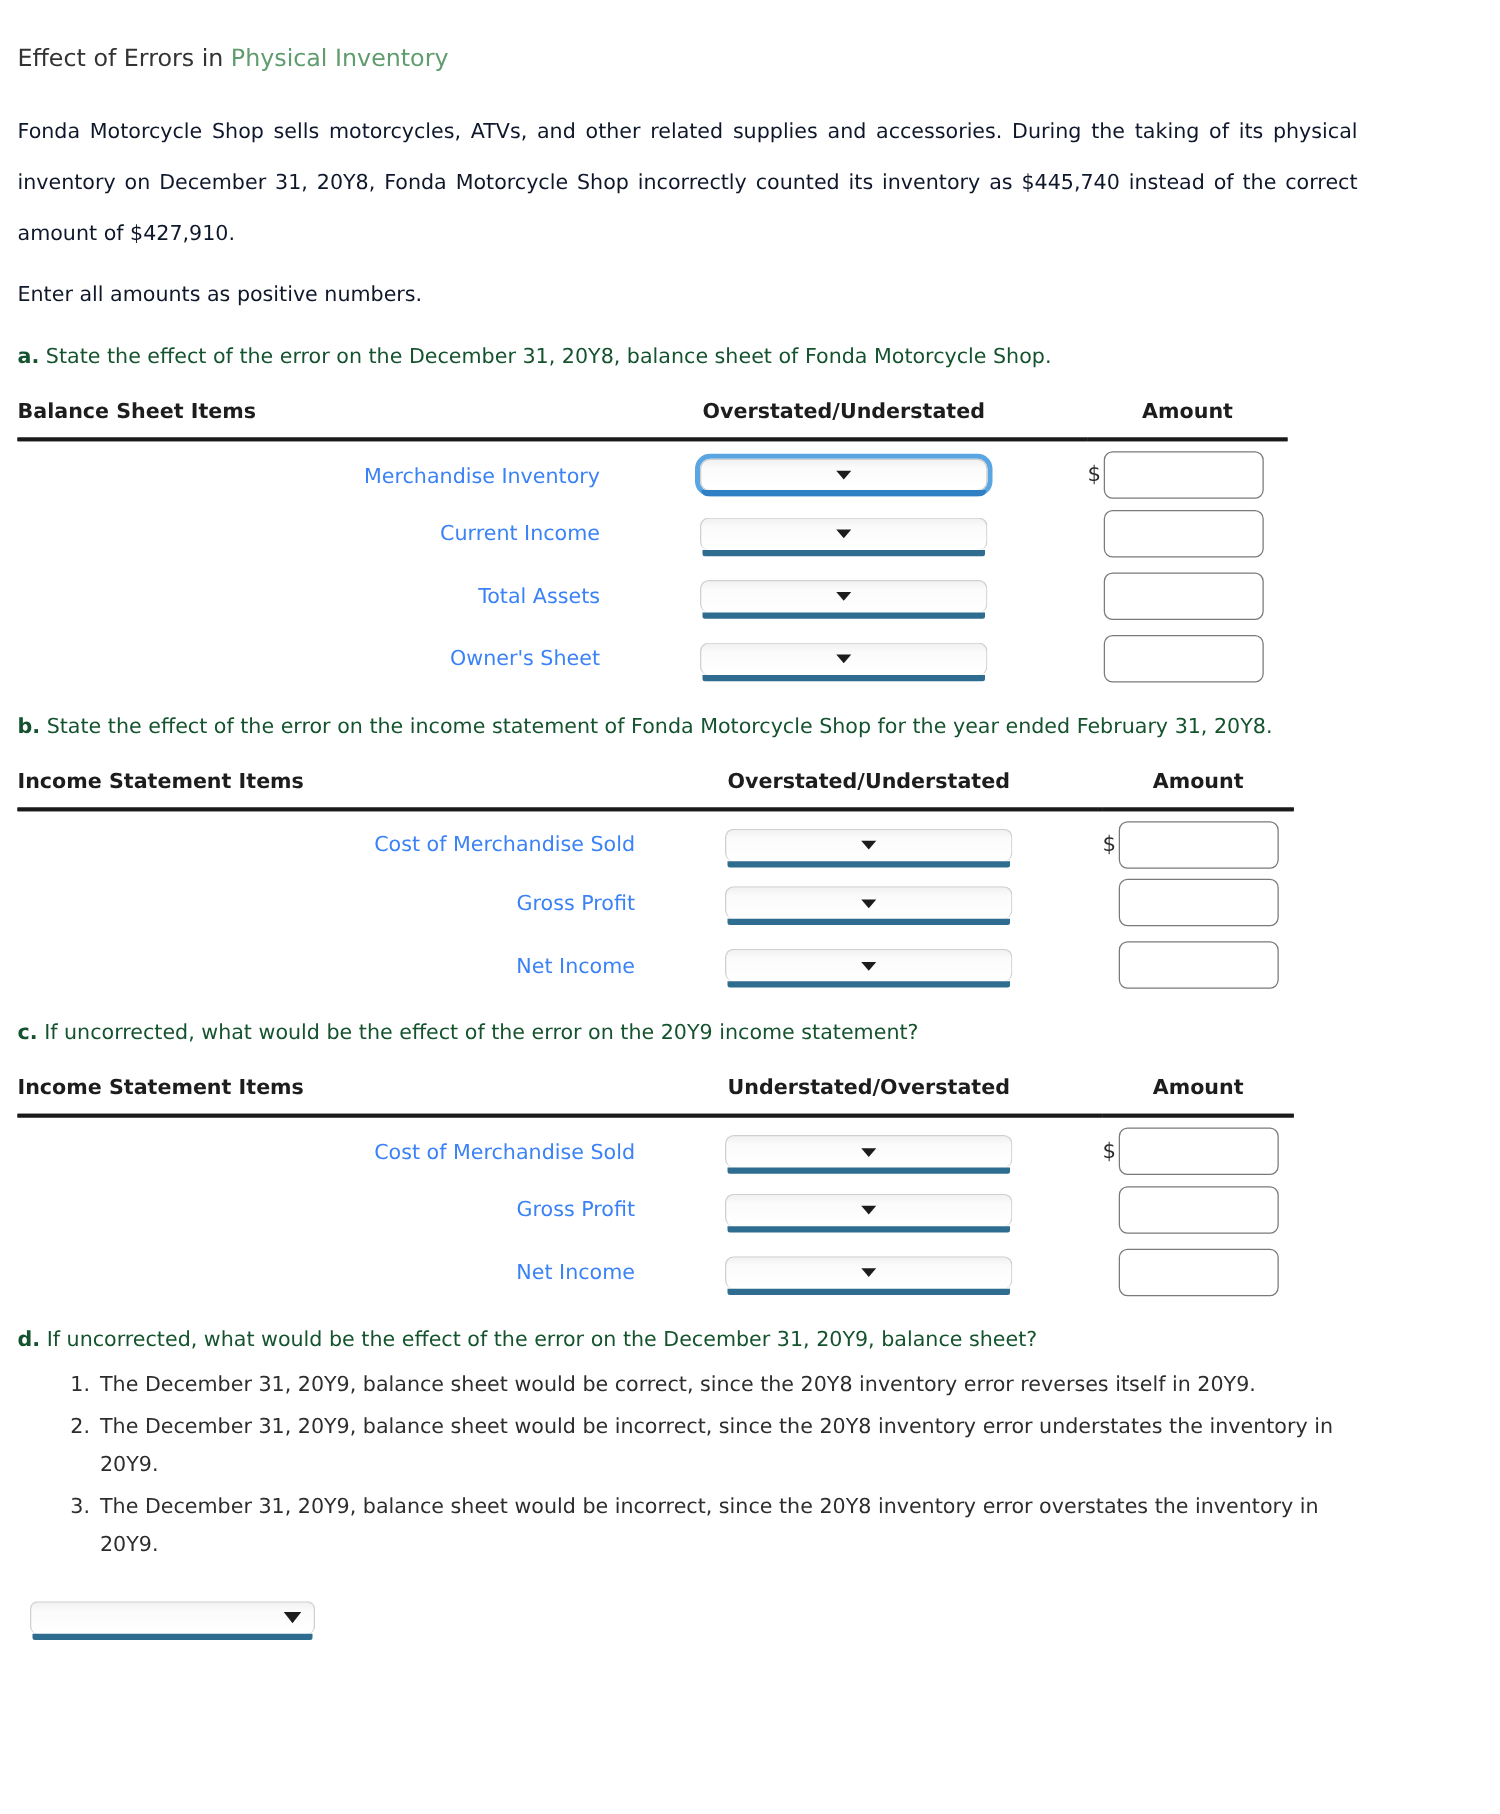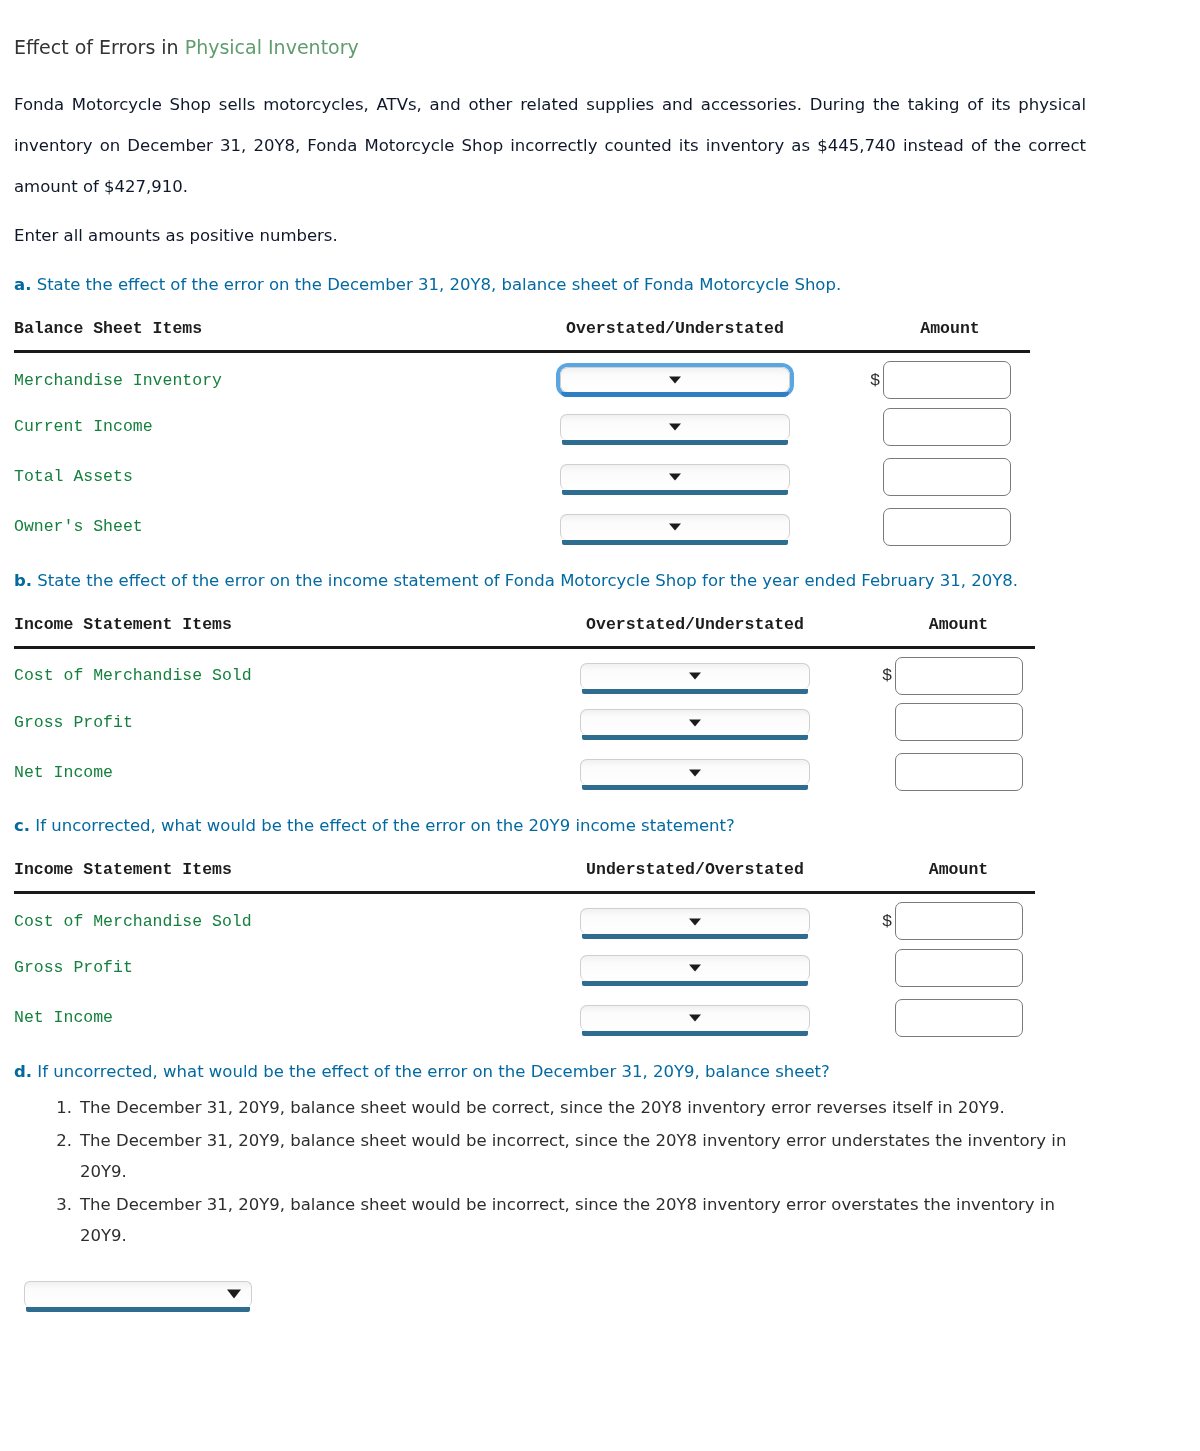--- a/index.html
+++ b/index.html
@@ -40,37 +40,36 @@
     text-align: justify;
     text-align-last: left;
     max-width: 1160px;
     margin: 0;
   }
   .para.tight { text-align: right; }
 
   .qpara {
     font-size: 16.5px;
     line-height: 41px;
-    color: #0369a1;
+    color: #14532d;
     max-width: 1165px;
     text-align: justify;
     text-align-last: left;
     margin: 0;
   }
   .qlabel { font-weight: bold; }
 
   .spacer-14 { height: 14px; }
   .spacer-8 { height: 8px; }
 
   
   .tbl {
     width: 1016px;
     border-collapse: collapse;
     table-layout: fixed;
-    font-family: Liberation Mono, monospace;
   }
   .tbl.t2 { width: 1021px; }
 
   .tbl thead th {
     font-size: 16.5px;
     font-weight: bold;
     color: #1d1d1d;
     padding: 0 0 12px 0;
     text-align: center;
     vertical-align: bottom;
@@ -81,22 +80,22 @@
   .tbl tbody td {
     padding: 0;
     height: 50px;
     vertical-align: middle;
     border: none;
   }
   .tbl tbody tr:first-child td { padding-top: 6px; }
 
   .row-label {
     font-size: 16.5px;
-    color: #15803d;
-    text-align: left;
+    color: #3b82f6;
+    text-align: right;
     white-space: nowrap;
   }
 
   .cell-center { text-align: center; }
   .cell-amount { text-align: left; }
 
   
   .dd {
     display: inline-block;
     position: relative;

